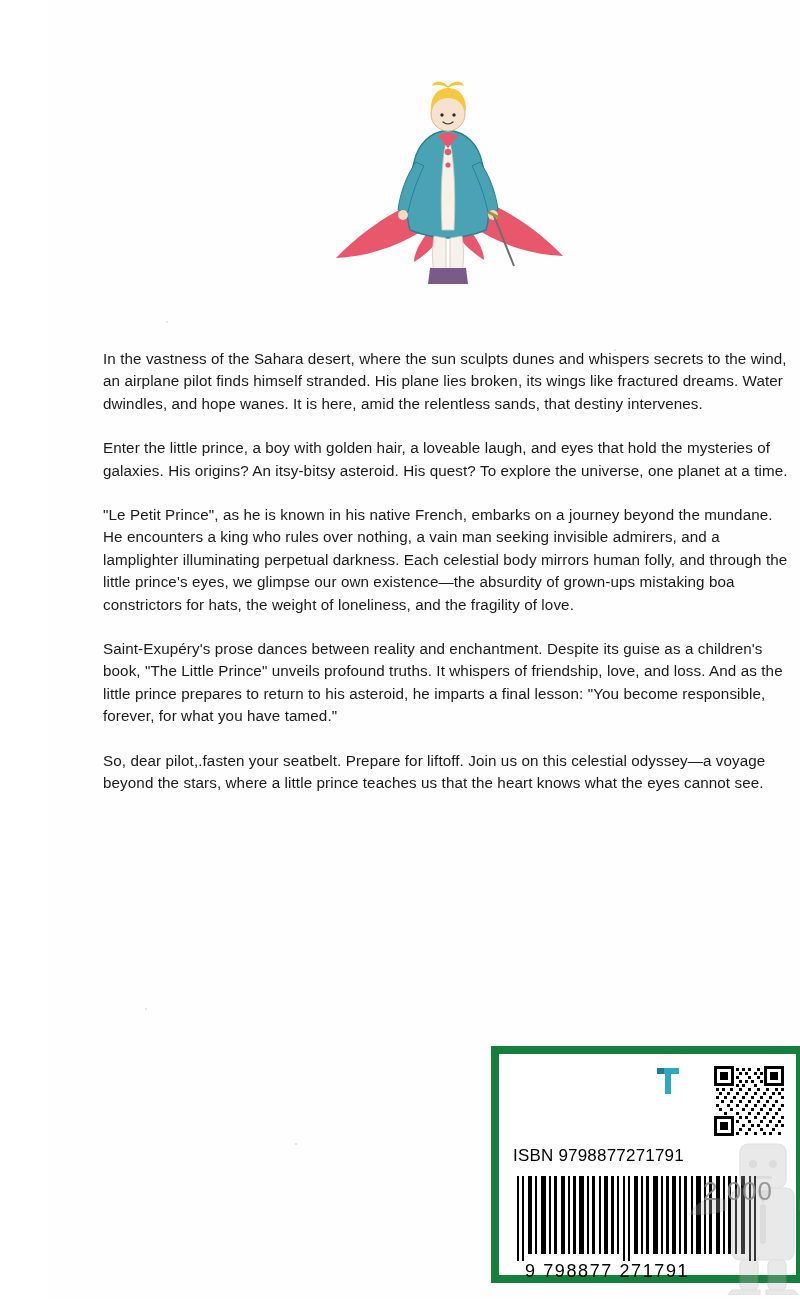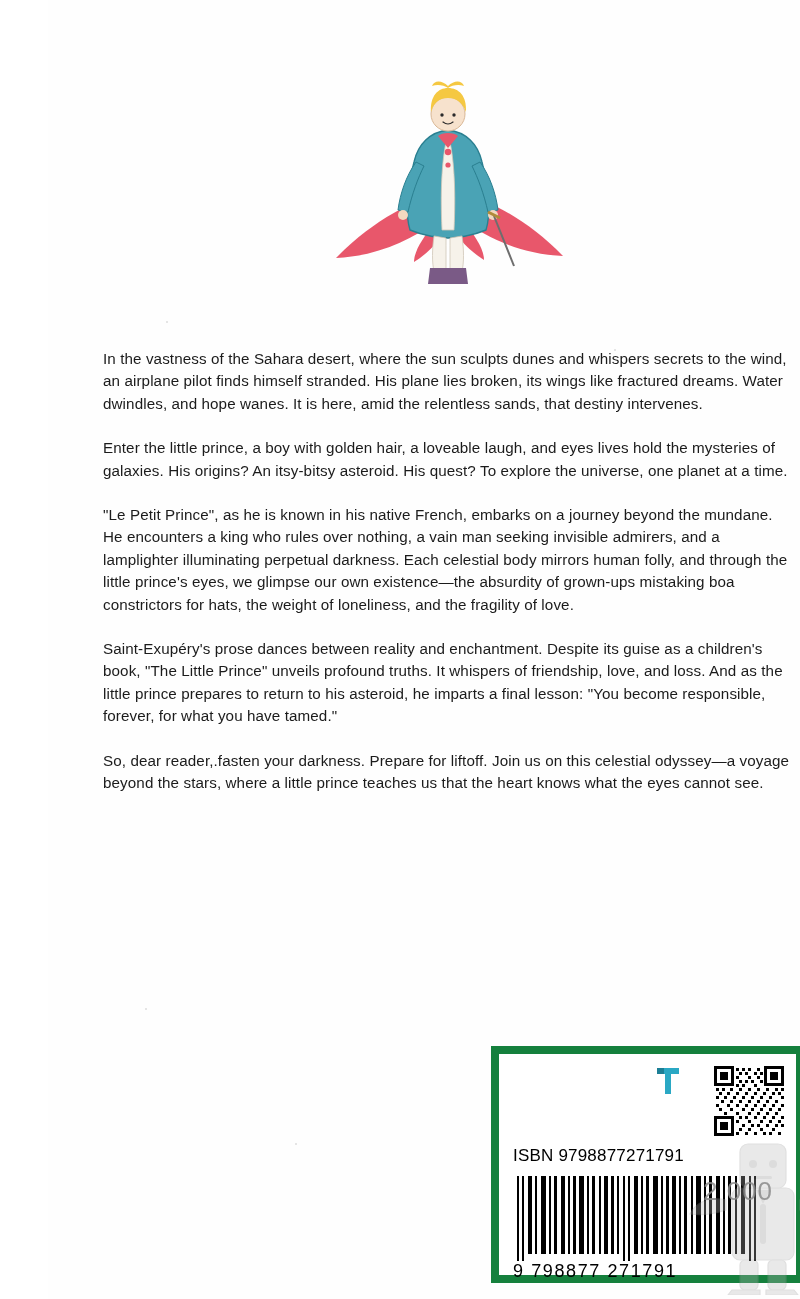--- a/index.html
+++ b/index.html
@@ -75,21 +75,21 @@
   .barcode-area {
     position: absolute;
     left: 14px;
     top: 122px;
     width: 250px;
     height: 85px;
   }
   .barcode-area svg { display: block; }
   .barcode-digits {
     position: absolute;
-    left: 14px;
+    left: 26px;
     top: 207px;
     width: 252px;
     font-size: 18px;
     letter-spacing: 1.6px;
     color: #000;
     font-family: "Liberation Sans", sans-serif;
     white-space: nowrap;
   }
 
   
@@ -183,24 +183,24 @@
       <path d="M130 16 C 124 10, 116 10, 114 16 C 119 14, 126 15, 130 18 Z" fill="#f5c842"></path>
 
       <circle cx="124" cy="45" r="1.7" fill="#2b2b2b"></circle>
       <circle cx="136" cy="45" r="1.7" fill="#2b2b2b"></circle>
       <path d="M125 52 Q 130 56, 135 52" stroke="#2b2b2b" stroke-width="1.2" fill="none" stroke-linecap="round"></path>
     </svg>
   </div>
 
   <div class="blurb">
     <p>In the vastness of the Sahara desert, where the sun sculpts dunes and whispers secrets to the wind, an airplane pilot finds himself stranded. His plane lies broken, its wings like fractured dreams. Water dwindles, and hope wanes. It is here, amid the relentless sands, that destiny intervenes.</p>
-    <p>Enter the little prince, a boy with golden hair, a loveable laugh, and eyes lives hold the mysteries of galaxies. His origins? An itsy-bitsy asteroid. His quest? To explore the universe, one planet at a time.</p>
+    <p>Enter the little prince, a boy with golden hair, a loveable laugh, and eyes that hold the mysteries of galaxies. His origins? An itsy-bitsy asteroid. His quest? To explore the universe, one planet at a time.</p>
     <p>"Le Petit Prince", as he is known in his native French, embarks on a journey beyond the mundane. He encounters a king who rules over nothing, a vain man seeking invisible admirers, and a lamplighter illuminating perpetual darkness. Each celestial body mirrors human folly, and through the little prince's eyes, we glimpse our own existence—the absurdity of grown-ups mistaking boa constrictors for hats, the weight of loneliness, and the fragility of love.</p>
     <p>Saint-Exupéry's prose dances between reality and enchantment. Despite its guise as a children's book, "The Little Prince" unveils profound truths. It whispers of friendship, love, and loss. And as the little prince prepares to return to his asteroid, he imparts a final lesson: "You become responsible, forever, for what you have tamed."</p>
-    <p>So, dear reader,.fasten your darkness. Prepare for liftoff. Join us on this celestial odyssey—a voyage beyond the stars, where a little prince teaches us that the heart knows what the eyes cannot see.</p>
+    <p>So, dear pilot,.fasten your seatbelt. Prepare for liftoff. Join us on this celestial odyssey—a voyage beyond the stars, where a little prince teaches us that the heart knows what the eyes cannot see.</p>
   </div>
 
   <div class="barcode-block">
 
     <div class="pub-logo">
       <svg width="26" height="30" viewBox="0 0 26 30">
         <rect x="2" y="2" width="22" height="6" fill="#2aa8c4"></rect>
         <rect x="10" y="8" width="6" height="20" fill="#2aa8c4"></rect>
         <rect x="2" y="2" width="7" height="6" fill="#1c7f96"></rect>
       </svg>

